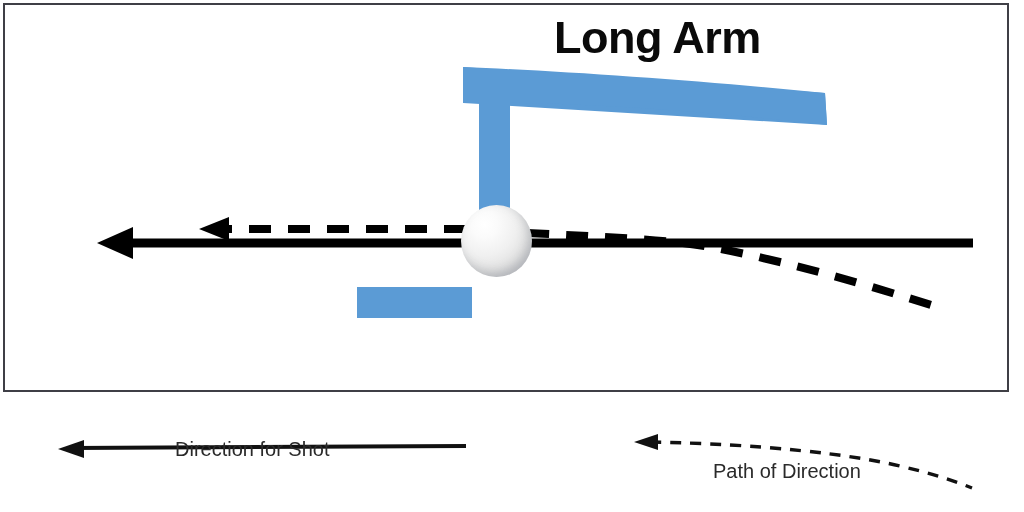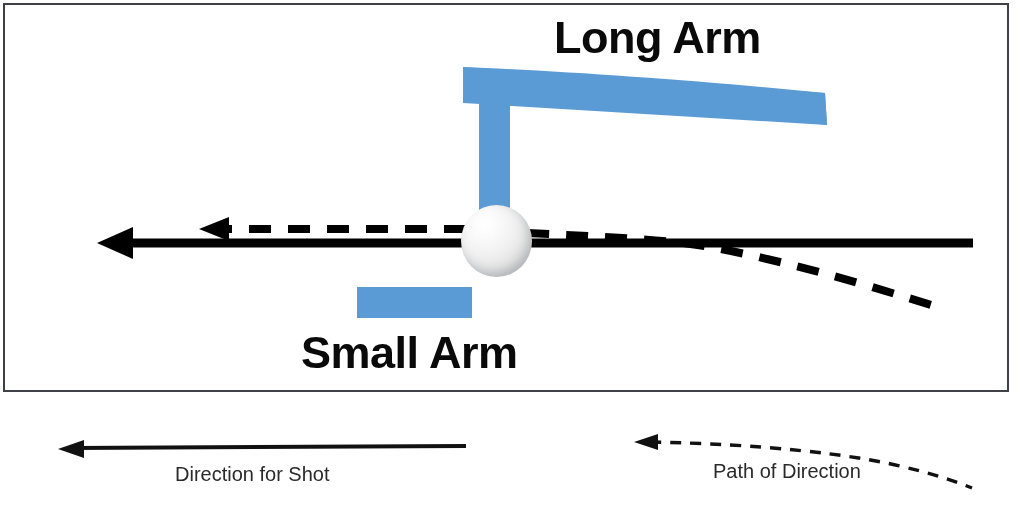--- a/index.html
+++ b/index.html
@@ -97,21 +97,21 @@
 
   
   .legend-label {
     position: absolute;
     font-family: "Liberation Sans", sans-serif;
     font-size: 20px;
     font-weight: normal;
     color: #2a2a2a;
     white-space: nowrap;
   }
-  #legend-direction-label { left: 175px; top: 463px; }
+  #legend-direction-label { left: 175px; top: 438px; }
   #legend-path-label { left: 713px; top: 460px; }
 </style>
 </head>
 <body>
 
 <div id="root">
 
   <div class="panel">
 
     <svg class="layer" viewBox="0 0 1002 385" preserveAspectRatio="none">
@@ -137,21 +137,20 @@
                  C 790 258, 868 282, 926 300" stroke="#000000" stroke-width="8" fill="none" stroke-dasharray="22 17" stroke-linecap="butt"></path>
 
         <polygon points="194,224 224,212 224,236" fill="#000000"></polygon>
       </g>
     </svg>
 
     <div class="ball"></div>
 
     <div class="arm-label" id="long-arm-label">Long Arm</div>
 
-    <div class="arm-label" id="small-arm-label">Small Arm</div>
 
   </div>
 
   <div>
 
     <svg style="position:absolute;left:0;top:392px;width:1024px;height:120px;" viewBox="0 0 1024 120" preserveAspectRatio="none">
 
       <g>
         <line x1="72" y1="56" x2="466" y2="54" stroke="#111111" stroke-width="4"></line>
         <polygon points="58,57 84,48 84,66" fill="#111111"></polygon>

